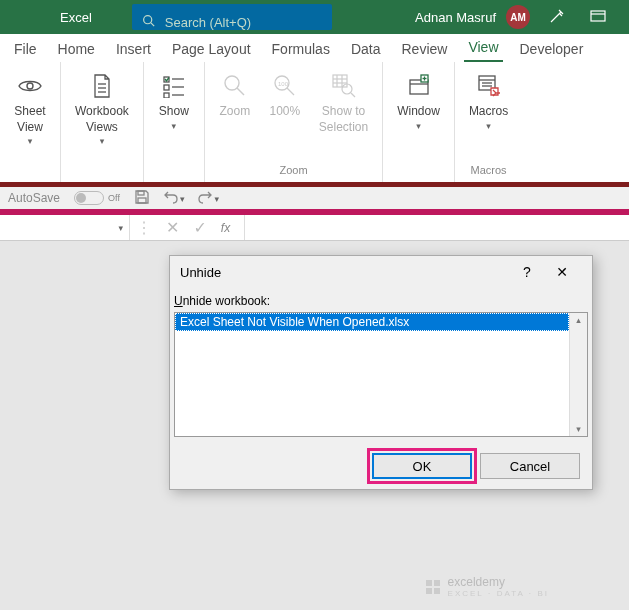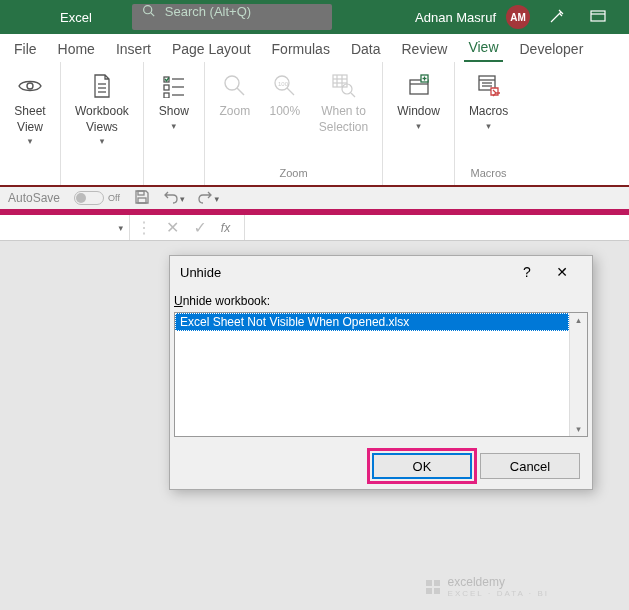--- a/index.html
+++ b/index.html
@@ -1,30 +1,30 @@
 <!DOCTYPE html>
 <html><head>
   <meta charset="utf-8">
   <style>
     * { margin: 0; padding: 0; box-sizing: border-box; font-family: "Segoe UI", Arial, sans-serif; }
     body { width: 629px; height: 610px; background: #e6e6e6; position: relative; overflow: hidden; }
     
     .titlebar { height: 34px; background: #287245; display: flex; align-items: center; color: #fff; font-size: 13px; }
     .app-name { margin-left: 60px; }
-    .search-box { margin-left: 40px; background: #737373; height: 26px; width: 200px; display: flex; align-items: flex-start; padding: 0 10px; border-radius: 2px; color: #c0d9c9; }
+    .search-box { margin-left: 40px; background: #0369a1; height: 26px; width: 200px; display: flex; align-items: flex-end; padding: 0 10px; border-radius: 2px; color: #c0d9c9; }
     .search-box .icon { margin-right: 10px; }
     .user-area { margin-left: auto; display: flex; align-items: center; gap: 10px; padding-right: 15px; }
     .avatar { width: 24px; height: 24px; border-radius: 50%; background: #a4373a; display: flex; align-items: center; justify-content: center; font-size: 10px; font-weight: 600; }
     .title-icon { width: 32px; display: flex; justify-content: center; }
     
     .tabs { height: 28px; background: #fff; display: flex; align-items: flex-end; padding: 0 10px; gap: 13px; font-size: 14px; color: #555; }
     .tab { padding: 4px 4px 5px; cursor: pointer; }
     .tab.active { border-bottom: 2px solid #287245; color: #287245; }
     
-    .ribbon { height: 125px; background: #fff; display: flex; border-bottom: 2px solid #7f1d1d; }
+    .ribbon { height: 125px; background: #fff; display: flex; border-bottom: 5px solid #7f1d1d; }
     .rgroup { display: flex; flex-direction: column; align-items: center; padding: 4px 8px 2px; border-right: 1px solid #e0e0e0; }
     .rgroup:last-child { border-right: none; }
     .rgroup-items { display: flex; flex: 1; align-items: flex-start; gap: 6px; }
     .rgroup-label { font-size: 11px; color: #888; height: 16px; }
     .rbtn { display: flex; flex-direction: column; align-items: center; justify-content: flex-start; padding: 4px 6px; font-size: 12px; color: #444; text-align: center; line-height: 1.3; cursor: pointer; }
     .rbtn.disabled { color: #b0b0b0; }
     .rbtn .ricon { width: 32px; height: 32px; display: flex; align-items: center; justify-content: center; margin-bottom: 2px; }
     .chev { font-size: 9px; color: #666; margin-top: 1px; }
     
     .qat { height: 28px; background: #f0f0f0; display: flex; align-items: center; padding: 0 8px; gap: 14px; border-bottom: 6px solid #be185d; color: #888; font-size: 12px; }
@@ -183,21 +183,21 @@
             <svg width="26" height="26" viewBox="0 0 26 26" fill="none" stroke="#ccc" stroke-width="1.2">
               <rect x="2" y="2" width="14" height="12"></rect>
               <line x1="2" y1="6" x2="16" y2="6"></line>
               <line x1="2" y1="10" x2="16" y2="10"></line>
               <line x1="6" y1="2" x2="6" y2="14"></line>
               <line x1="11" y1="2" x2="11" y2="14"></line>
               <circle cx="16" cy="16" r="5"></circle>
               <line x1="20" y1="20" x2="24" y2="24"></line>
             </svg>
           </div>
-        <span style="white-space:pre-line">When to
+        <span style="white-space:pre-line">Show to
 Selection</span>
       </div>
     </div>
     <div class="rgroup-label">Zoom</div>
   </div>
   <div class="rgroup">
     <div class="rgroup-items">
       <div class="rbtn">
         <div class="ricon">
             <svg width="26" height="24" viewBox="0 0 26 24" fill="none" stroke="#555" stroke-width="1.3">

